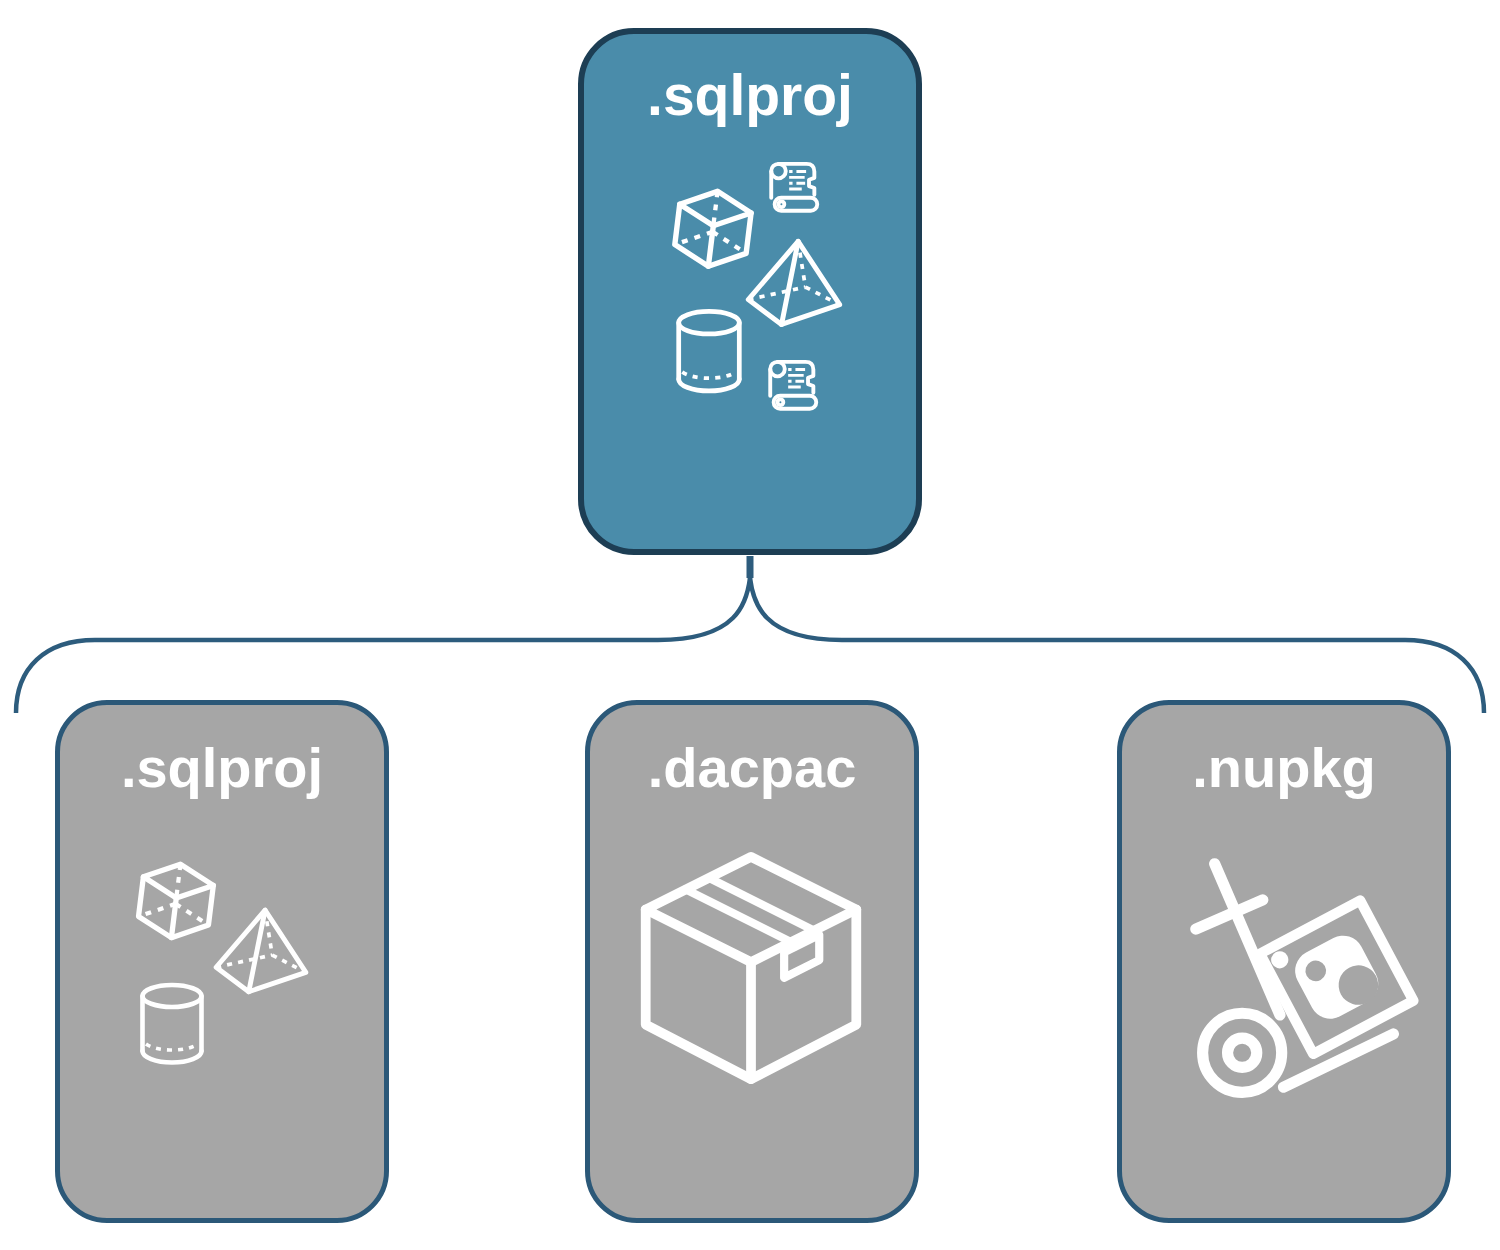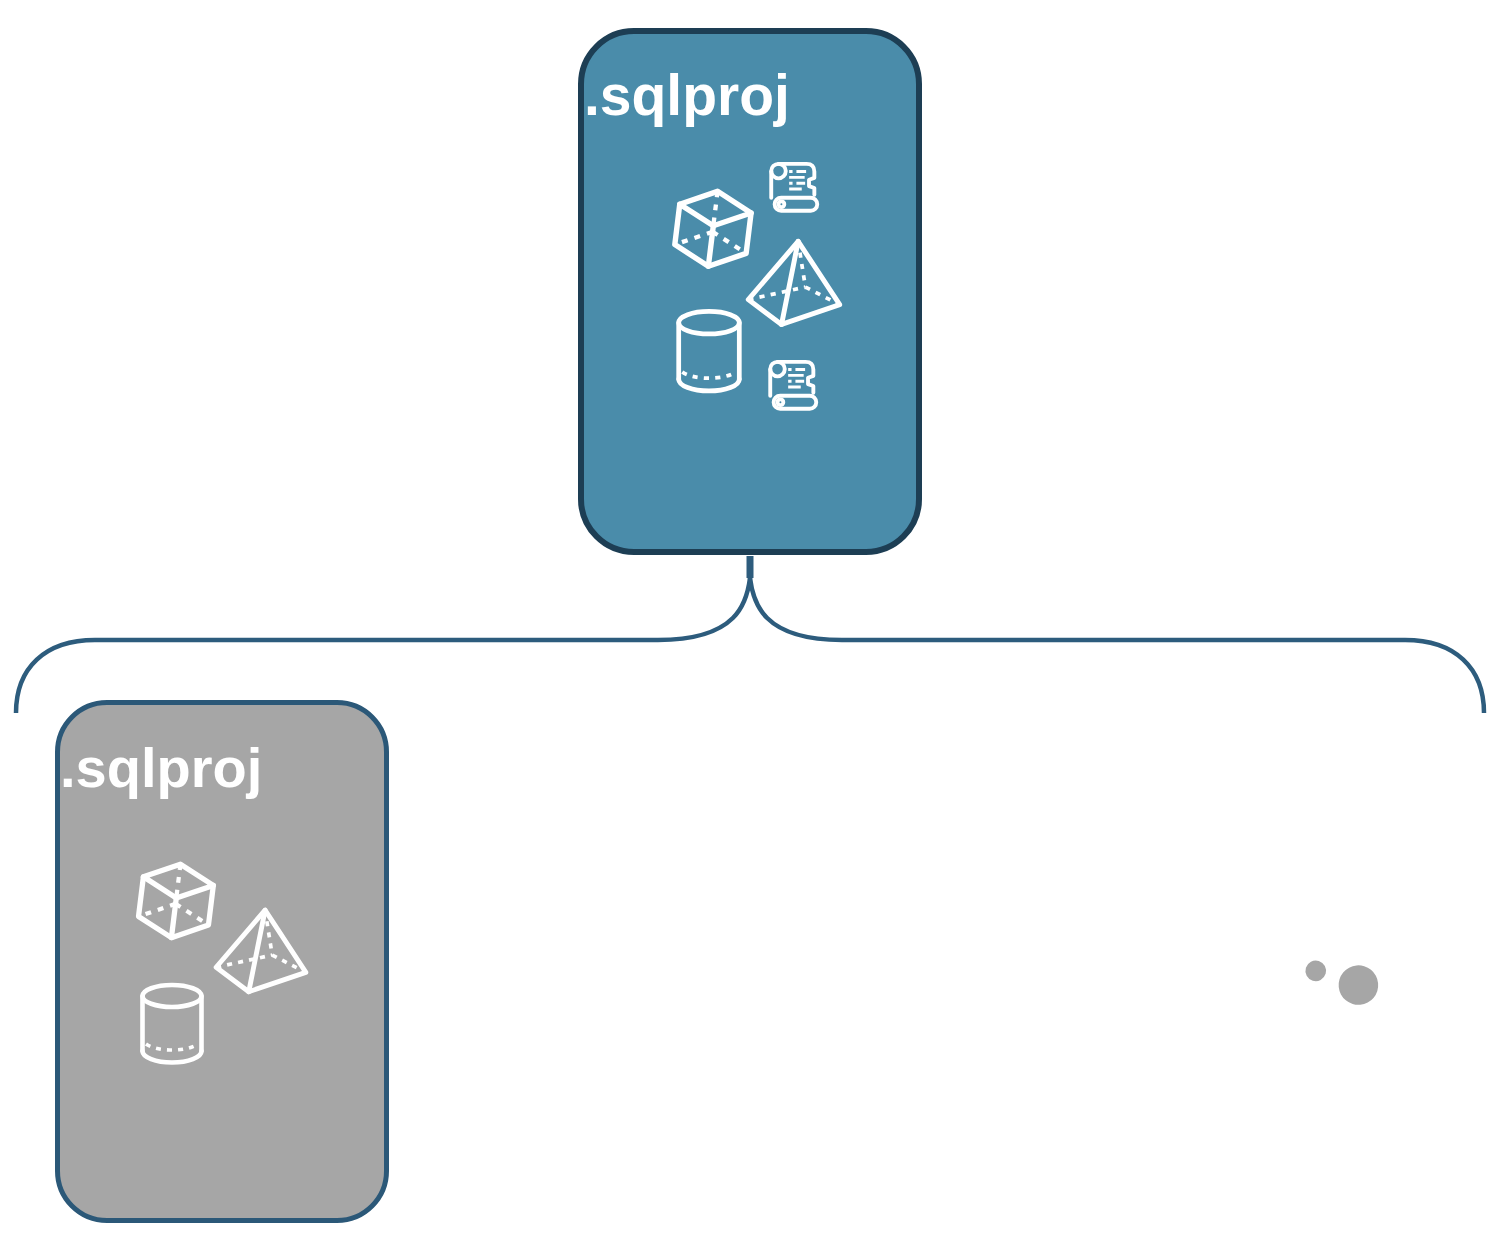--- a/index.html
+++ b/index.html
@@ -13,21 +13,21 @@
     background:#4A8CAA;border:6px solid #1D3E54;
   }
   .card-ref{
     top:700px;width:334px;height:523px;
     background:#A6A6A6;border:5px solid #2B5878;border-radius:52px;
   }
   .card-ref-1{left:55px;}
   .card-ref-2{left:585px;}
   .card-ref-3{left:1117px;}
   .card-title{
-    margin-top:32px;text-align:left;color:#ffffff;
+    margin-top:32px;text-align:center;color:#ffffff;
     font-weight:bold;font-size:56px;letter-spacing:0px;line-height:1.1;
   }
   .card-source .card-title{margin-top:30px;font-size:57px;}
   .icon{position:absolute;}
   .connector-svg{position:absolute;left:0;top:0;pointer-events:none;}
   .connector-label{
     position:absolute;left:818px;top:583px;
     color:#2D5C7D;font-weight:bold;font-size:47px;white-space:nowrap;
   }
 </style>
@@ -116,30 +116,36 @@
   </svg>
   <svg class="icon" style="left:135px;top:980px" width="74" height="92" viewBox="0 0 74 92">
     <g fill="none" stroke="#fff" stroke-width="4.6" stroke-linecap="round">
       <ellipse cx="37" cy="16" rx="29.5" ry="11"></ellipse>
       <path d="M7.5 16 V71 M66.5 16 V71"></path>
       <path d="M7.5 71 A29.5 11.5 0 0 0 66.5 71"></path>
       <path d="M11 64 A29.5 11.5 0 0 0 63 64" stroke-width="3.6" stroke-dasharray="5 6" stroke-linecap="butt"></path>
     </g>
   </svg>
 
+  <div class="card card-ref card-ref-2">
+    <div class="card-title">.dacpac</div>
+  </div>
   <svg class="icon" style="left:634px;top:845px" width="234" height="246" viewBox="0 0 120 126">
     <g fill="none" stroke="#fff" stroke-width="5" stroke-linecap="round" stroke-linejoin="round">
       <path d="M60 6 L114 33 L60 60 L6 33 Z"></path>
       <path d="M6 33 V92 L60 120 L114 92 V33"></path>
       <path d="M60 60 V120"></path>
       <path d="M38.4 16.8 L92.4 43.8 M26.5 22.7 L80.6 49.7" stroke-width="4.2"></path>
       <path d="M77 55 L95 46 L95 59 L77 68 Z" stroke-width="4.2"></path>
     </g>
   </svg>
 
+  <div class="card card-ref card-ref-3">
+    <div class="card-title">.nupkg</div>
+  </div>
   <svg class="icon" style="left:1163px;top:850px" width="258" height="275" viewBox="0 0 150 160">
     <g fill="none" stroke="#fff" stroke-width="6.5" stroke-linecap="round" stroke-linejoin="round">
       <path d="M19 46 L58 29"></path>
       <path d="M30 8 L68 96"></path>
       <circle cx="46" cy="118" r="23"></circle>
       <circle cx="46" cy="118" r="8.5"></circle>
       <path d="M70 138 L134 107"></path>
       <g transform="rotate(-28 101 74)">
         <rect x="68" y="41" width="66" height="66" stroke-width="6"></rect>
         <rect x="80" y="53" width="42" height="42" rx="12" fill="#fff" stroke="none"></rect>

